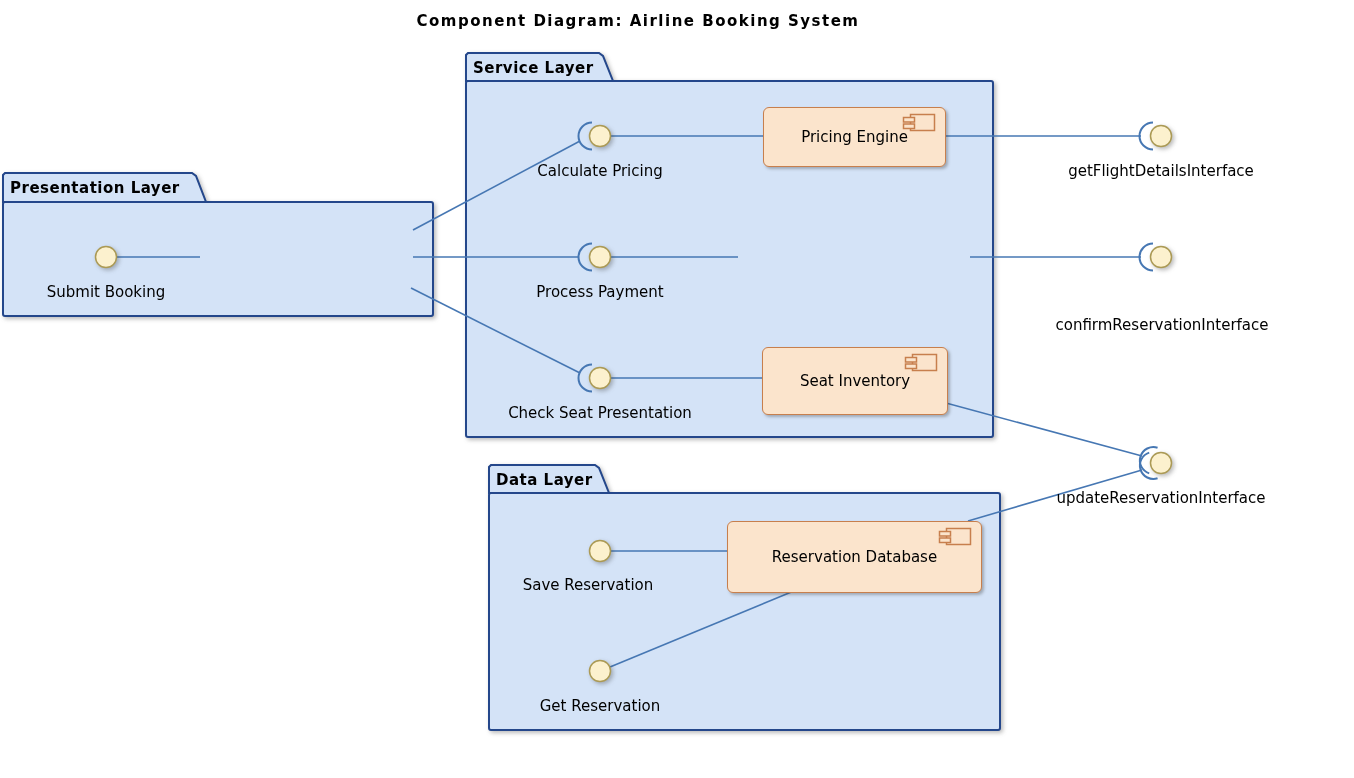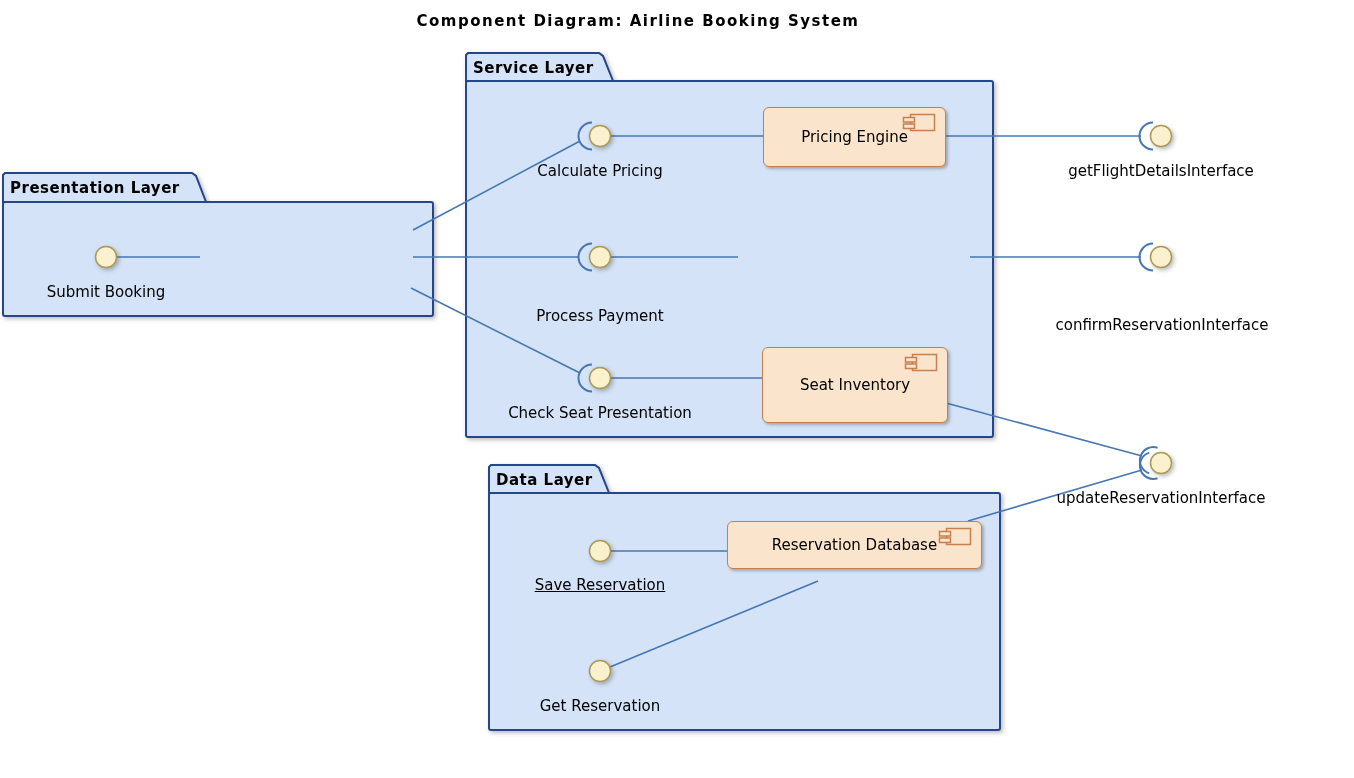--- a/index.html
+++ b/index.html
@@ -100,45 +100,45 @@
       <svg width="34" height="20" viewBox="0 0 34 20">
         <rect x="8.5" y="1.5" width="24" height="16" fill="none" stroke="#C77F4D" stroke-width="1.5"></rect>
         <rect x="1.5" y="4.5" width="11" height="4.5" fill="#FBE4CC" stroke="#C77F4D" stroke-width="1.5"></rect>
         <rect x="1.5" y="11" width="11" height="4.5" fill="#FBE4CC" stroke="#C77F4D" stroke-width="1.5"></rect>
       </svg>
     </span>
     <span>Pricing Engine</span>
   </div>
 
 
-  <div class="comp" style="left:762px;top:347px;width:186px;height:76px;">
+  <div class="comp" style="left:762px;top:347px;width:186px;height:68px;">
     <span class="comp-icon">
       <svg width="34" height="20" viewBox="0 0 34 20">
         <rect x="8.5" y="1.5" width="24" height="16" fill="none" stroke="#C77F4D" stroke-width="1.5"></rect>
         <rect x="1.5" y="4.5" width="11" height="4.5" fill="#FBE4CC" stroke="#C77F4D" stroke-width="1.5"></rect>
         <rect x="1.5" y="11" width="11" height="4.5" fill="#FBE4CC" stroke="#C77F4D" stroke-width="1.5"></rect>
       </svg>
     </span>
     <span>Seat Inventory</span>
   </div>
 
-  <div class="comp" style="left:727px;top:521px;width:255px;height:48px;">
+  <div class="comp" style="left:727px;top:521px;width:255px;height:72px;">
     <span class="comp-icon">
       <svg width="34" height="20" viewBox="0 0 34 20">
         <rect x="8.5" y="1.5" width="24" height="16" fill="none" stroke="#C77F4D" stroke-width="1.5"></rect>
         <rect x="1.5" y="4.5" width="11" height="4.5" fill="#FBE4CC" stroke="#C77F4D" stroke-width="1.5"></rect>
         <rect x="1.5" y="11" width="11" height="4.5" fill="#FBE4CC" stroke="#C77F4D" stroke-width="1.5"></rect>
       </svg>
     </span>
     <span>Reservation Database</span>
   </div>
 
   <div class="txt center" style="left:106px;top:283px;">Submit Booking</div>
   <div class="txt center" style="left:600px;top:162px;">Calculate Pricing</div>
-  <div class="txt center" style="left:600px;top:283px;margin-top:24px;">Process Payment</div>
+  <div class="txt center" style="left:600px;top:283px;">Process Payment</div>
   <div class="txt center" style="left:600px;top:404px;">Check Seat Presentation</div>
-  <div class="txt center" style="left:600px;top:576px;text-decoration:underline;">Save Reservation</div>
+  <div class="txt center" style="left:588px;top:576px;">Save Reservation</div>
   <div class="txt center" style="left:600px;top:697px;">Get Reservation</div>
   <div class="txt center" style="left:1161px;top:162px;">getFlightDetailsInterface</div>
   <div class="txt center" style="left:1162px;top:283px;margin-top:33px;">confirmReservationInterface</div>
   <div class="txt center" style="left:1161px;top:489px;">updateReservationInterface</div>
 
 </div>
 
 </body></html>

